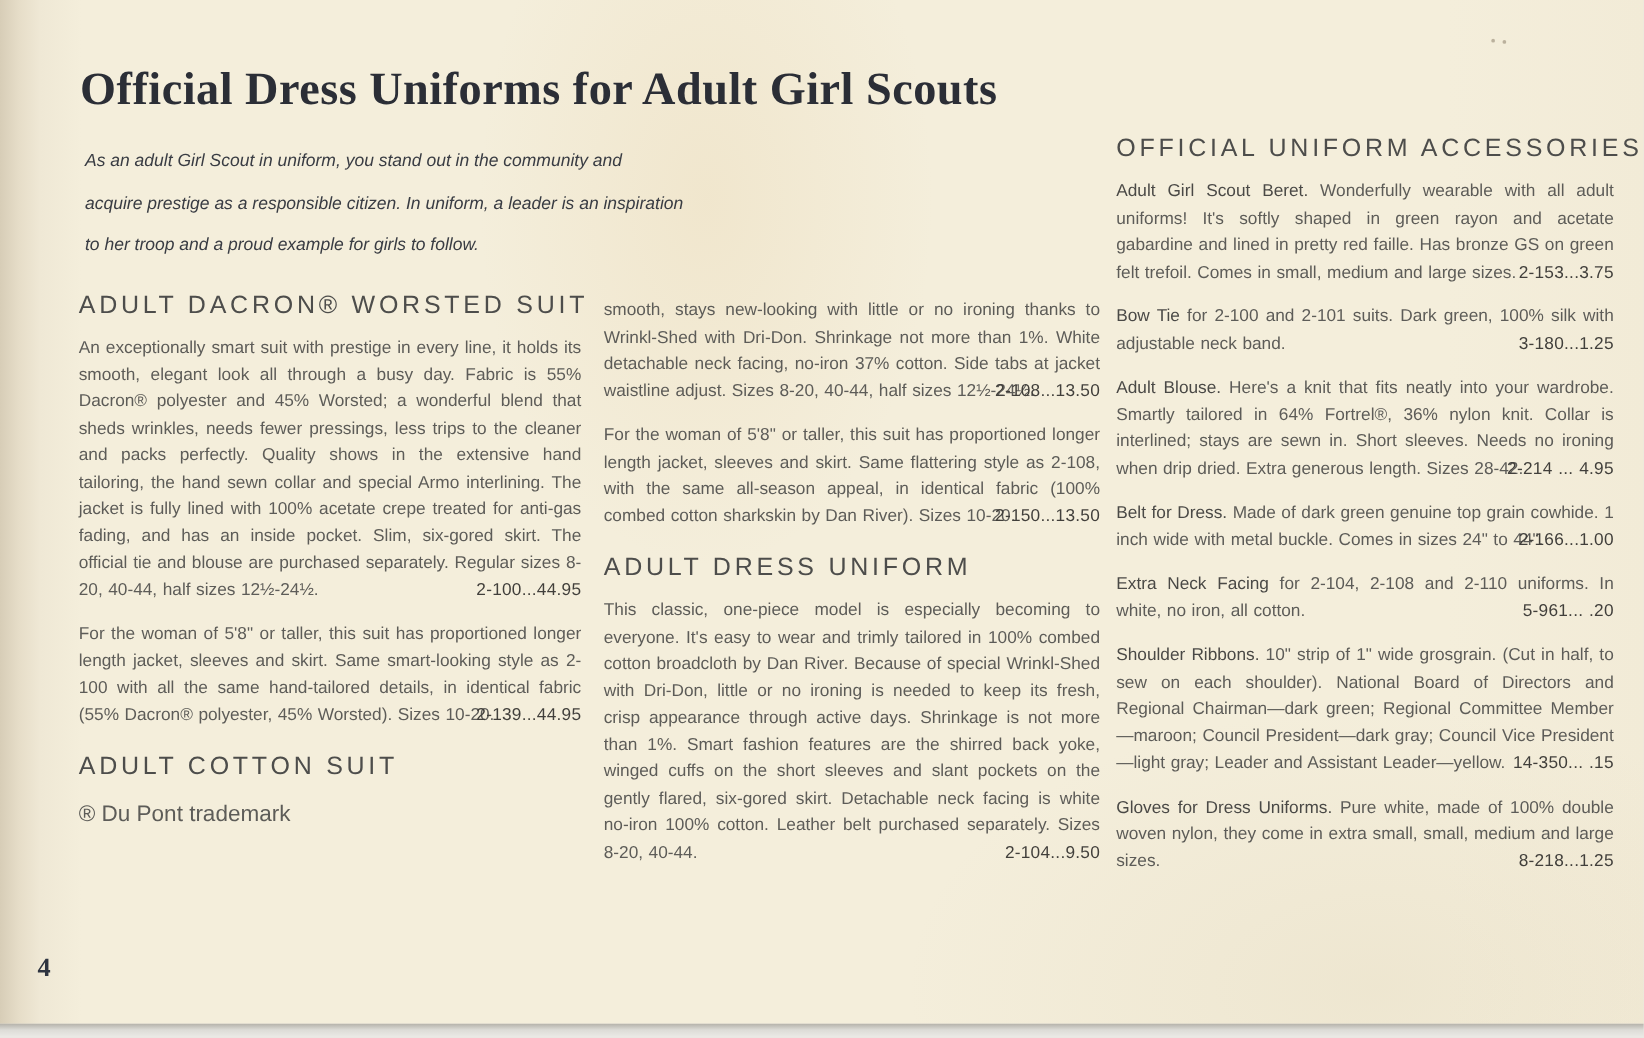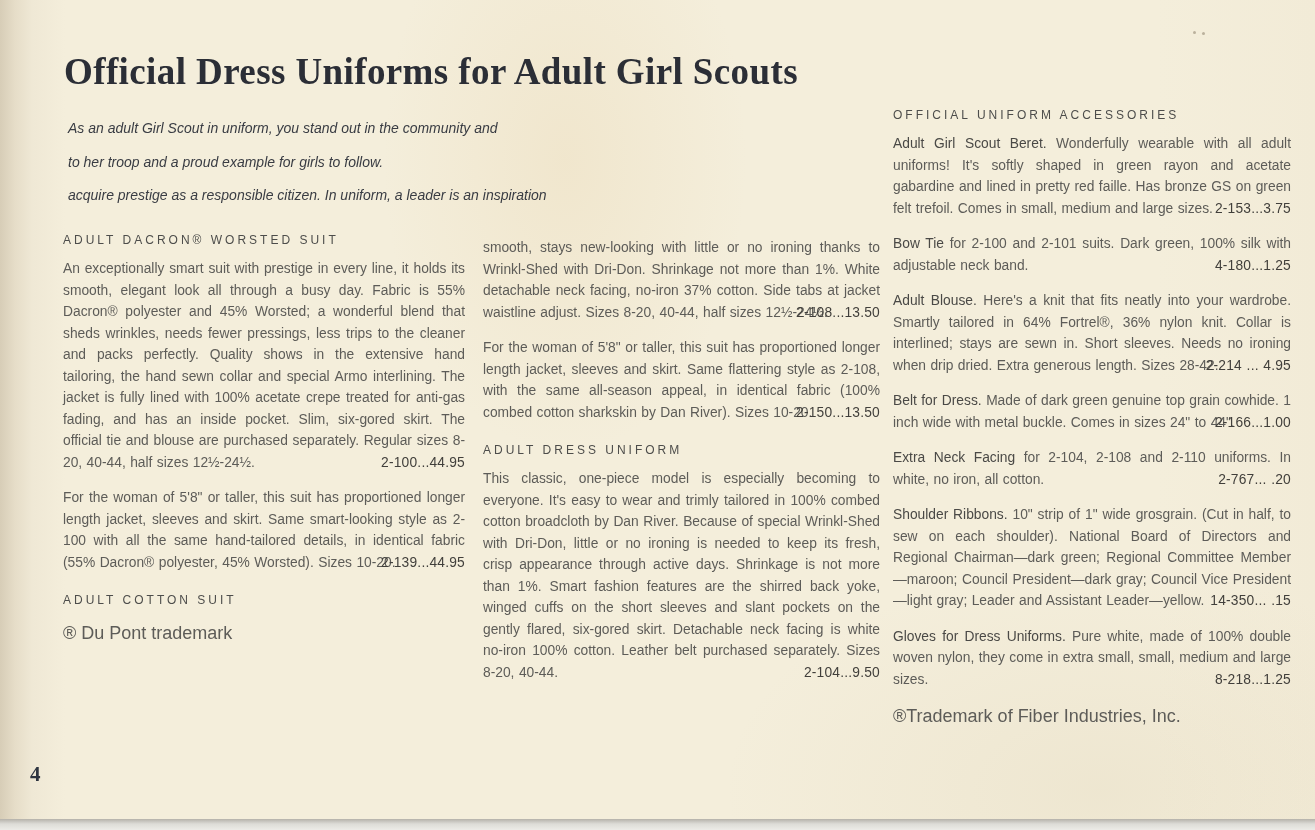--- a/index.html
+++ b/index.html
@@ -29,21 +29,21 @@
   .intro{
     position:absolute;left:68px;top:112px;width:760px;
     font-family:Liberation Sans, sans-serif;
     font-style:italic;font-size:14px;line-height:33.5px;color:#393c43;
   }
   .col{position:absolute;}
   .col1{left:63px;top:233px;width:402px;}
   .col2{left:483px;top:237px;width:397px;}
   .col3{left:893px;top:108px;width:398px;}
   .col-heading{
-    margin:0 0 11px 0;font-weight:normal;font-size:12px;
+    margin:0 0 11px 0;font-weight:normal;font-size:20px;
     letter-spacing:3px;color:#4d4d4b;white-space:nowrap;
   }
   .gap-above{margin-top:20px;}
   .para{
     position:relative;margin:0 0 14px 0;
     font-size:13.8px;line-height:21.5px;color:#5d5c58;
     text-align:justify;word-spacing:0.6px;
   }
   .lead{font-weight:normal;color:#4a4946;}
   .price{
@@ -67,22 +67,22 @@
 </style>
 </head>
 <body>
 
 <div class="paper">
 
   <h1 class="title">Official Dress Uniforms for Adult Girl Scouts</h1>
 
   <div class="intro">
     <div>As an adult Girl Scout in uniform, you stand out in the community and</div>
+    <div>acquire prestige as a responsible citizen. In uniform, a leader is an inspiration</div>
     <div>to her troop and a proud example for girls to follow.</div>
-    <div>acquire prestige as a responsible citizen. In uniform, a leader is an inspiration</div>
   </div>
 
   <div class="col col1">
     <h2 class="col-heading">ADULT DACRON® WORSTED SUIT</h2>
     <p class="para"><span>An exceptionally smart suit with prestige in every line, it holds its smooth, elegant look all through a busy day. Fabric is 55% Dacron® polyester and 45% Worsted; a wonderful blend that sheds wrinkles, needs fewer pressings, less trips to the cleaner and packs perfectly. Quality shows in the extensive hand tailoring, the hand sewn collar and special Armo interlining. The jacket is fully lined with 100% acetate crepe treated for anti-gas fading, and has an inside pocket. Slim, six-gored skirt. The official tie and blouse are purchased separately. Regular sizes 8-20, 40-44, half sizes 12½-24½.</span><span class="price">2-100...44.95</span></p>
     <p class="para"><span>For the woman of 5'8" or taller, this suit has proportioned longer length jacket, sleeves and skirt. Same smart-looking style as 2-100 with all the same hand-tailored details, in identical fabric (55% Dacron® polyester, 45% Worsted). Sizes 10-20.</span><span class="price">2-139...44.95</span></p>
     <h2 class="col-heading gap-above">ADULT COTTON SUIT</h2>
     <p class="footnote">® Du Pont trademark</p>
   </div>
 
@@ -91,32 +91,31 @@
     <p class="para"><span>For the woman of 5'8" or taller, this suit has proportioned longer length jacket, sleeves and skirt. Same flattering style as 2-108, with the same all-season appeal, in identical fabric (100% combed cotton sharkskin by Dan River). Sizes 10-20.</span><span class="price">2-150...13.50</span></p>
     <h2 class="col-heading gap-above">ADULT DRESS UNIFORM</h2>
     <p class="para"><span>This classic, one-piece model is especially becoming to everyone. It's easy to wear and trimly tailored in 100% combed cotton broadcloth by Dan River. Because of special Wrinkl-Shed with Dri-Don, little or no ironing is needed to keep its fresh, crisp appearance through active days. Shrinkage is not more than 1%. Smart fashion features are the shirred back yoke, winged cuffs on the short sleeves and slant pockets on the gently flared, six-gored skirt. Detachable neck facing is white no-iron 100% cotton. Leather belt purchased separately. Sizes 8-20, 40-44.</span><span class="price">2-104...9.50</span></p>
   </div>
 
   <div class="col col3">
     <h2 class="col-heading">OFFICIAL UNIFORM ACCESSORIES</h2>
 
     <p class="para"><span class="lead">Adult Girl Scout Beret.</span> <span>Wonderfully wearable with all adult uniforms! It's softly shaped in green rayon and acetate gabardine and lined in pretty red faille. Has bronze GS on green felt trefoil. Comes in small, medium and large sizes.</span><span class="price">2-153...3.75</span></p>
 
-    <p class="para"><span class="lead">Bow Tie</span> <span>for 2-100 and 2-101 suits. Dark green, 100% silk with adjustable neck band.</span><span class="price">4-180...1.25</span></p>
+    <p class="para"><span class="lead">Bow Tie</span> <span>for 2-100 and 2-101 suits. Dark green, 100% silk with adjustable neck band.</span><span class="price">3-180...1.25</span></p>
 
     <p class="para"><span class="lead">Adult Blouse.</span> <span>Here's a knit that fits neatly into your wardrobe. Smartly tailored in 64% Fortrel®, 36% nylon knit. Collar is interlined; stays are sewn in. Short sleeves. Needs no ironing when drip dried. Extra generous length. Sizes 28-42.</span><span class="price">2-214 ... 4.95</span></p>
 
     <p class="para"><span class="lead">Belt for Dress.</span> <span>Made of dark green genuine top grain cowhide. 1 inch wide with metal buckle. Comes in sizes 24" to 44".</span><span class="price">2-166...1.00</span></p>
 
-    <p class="para"><span class="lead">Extra Neck Facing</span> <span>for 2-104, 2-108 and 2-110 uniforms. In white, no iron, all cotton.</span><span class="price">2-767... .20</span></p>
+    <p class="para"><span class="lead">Extra Neck Facing</span> <span>for 2-104, 2-108 and 2-110 uniforms. In white, no iron, all cotton.</span><span class="price">5-961... .20</span></p>
 
     <p class="para"><span class="lead">Shoulder Ribbons.</span> <span>10" strip of 1" wide grosgrain. (Cut in half, to sew on each shoulder). National Board of Directors and Regional Chairman—dark green; Regional Committee Member—maroon; Council President—dark gray; Council Vice President—light gray; Leader and Assistant Leader—yellow.</span><span class="price">14-350... .15</span></p>
 
     <p class="para"><span class="lead">Gloves for Dress Uniforms.</span> <span>Pure white, made of 100% double woven nylon, they come in extra small, small, medium and large sizes.</span><span class="price">8-218...1.25</span></p>
 
-    <p class="footnote">®Trademark of Fiber Industries, Inc.</p>
   </div>
 
   <div class="page-number">4</div>
   <div class="specks"></div>
 </div>
 
 <div class="below-page"></div>
 
 </body></html>

